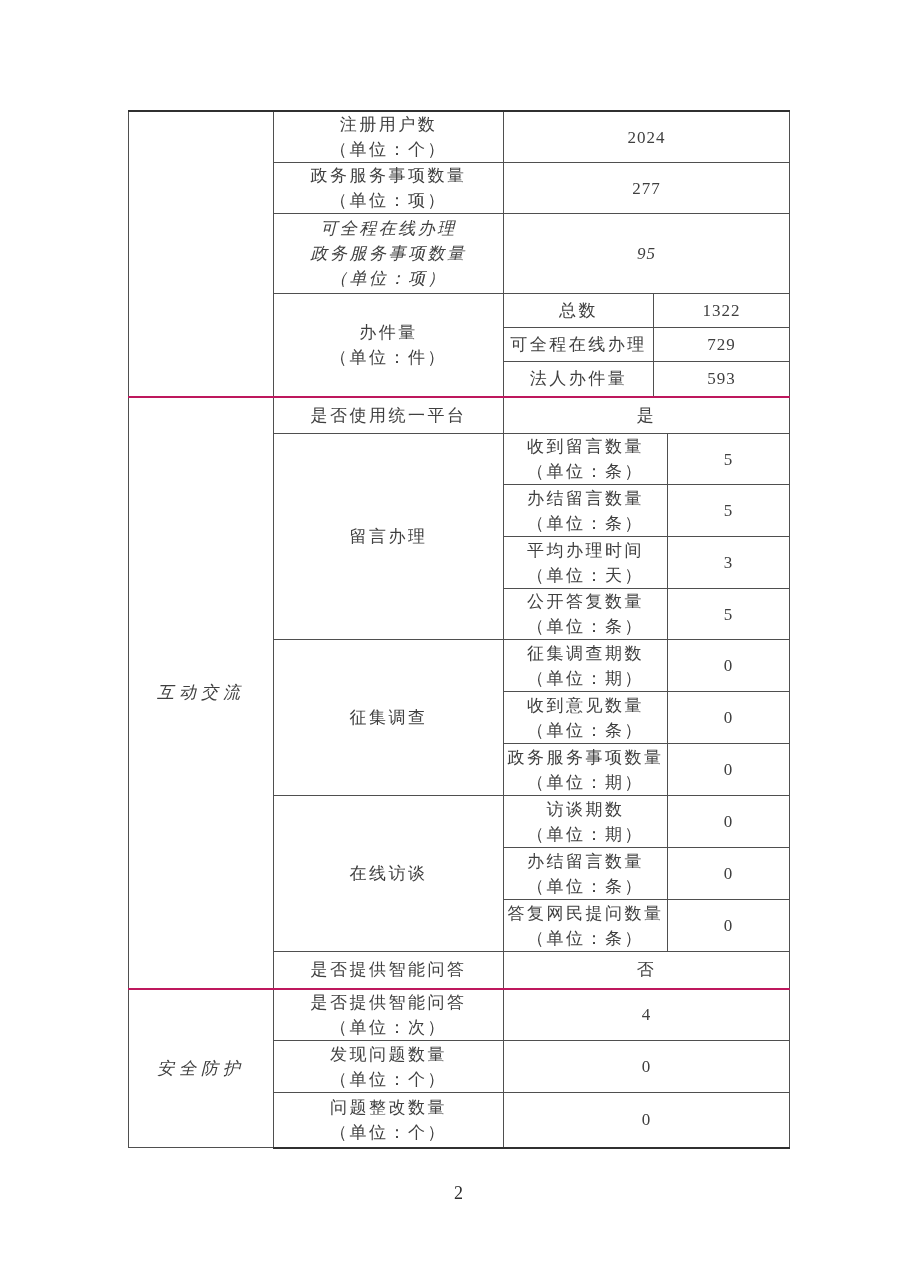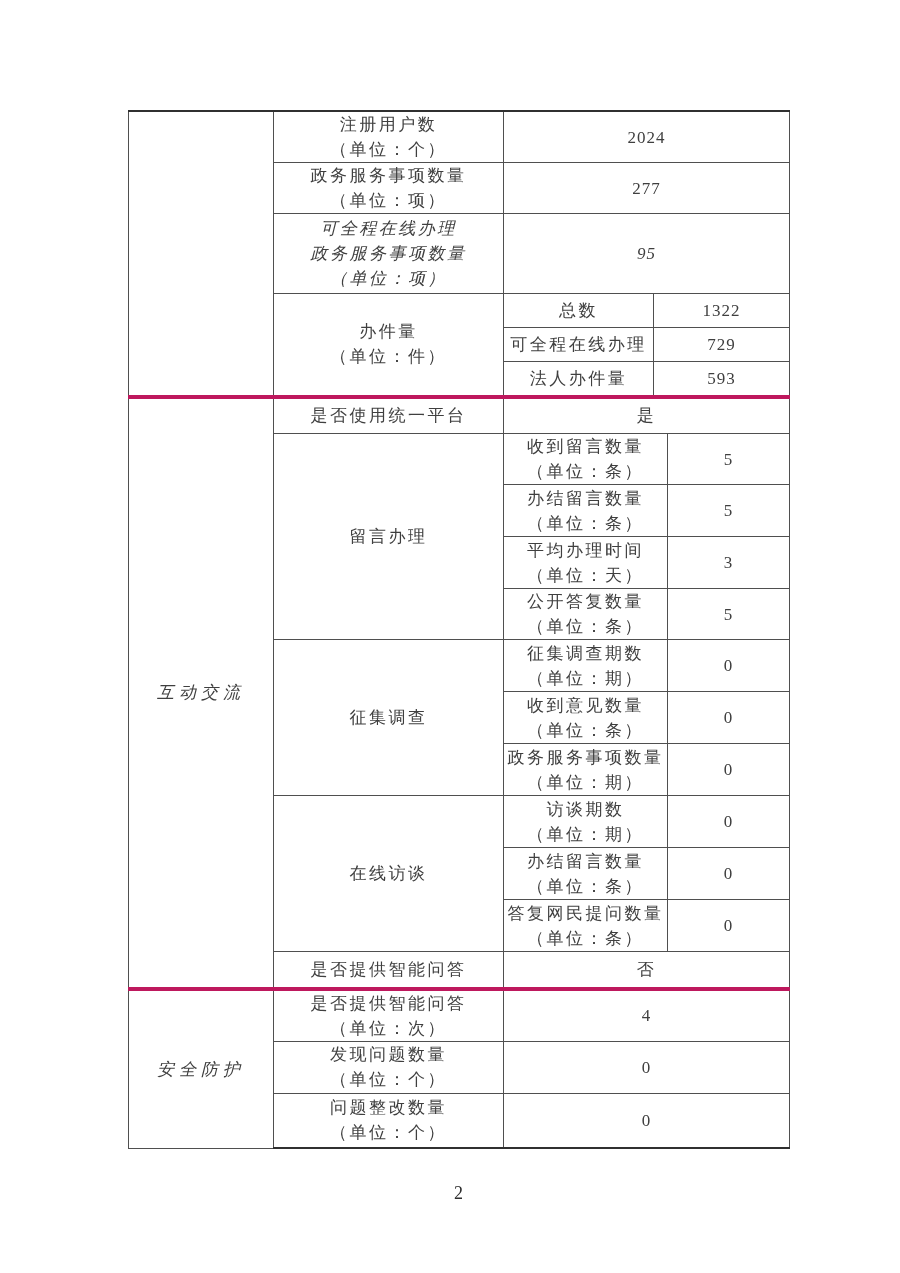--- a/index.html
+++ b/index.html
@@ -35,21 +35,21 @@
   }
   td .line { display: block; }
   td.num {
     letter-spacing: 1px;
   }
   .group-cell {
     letter-spacing: 5px;
     font-style: italic;
   }
   
-  tr.sec-start td { border-top: 4px solid #be185d; }
+  tr.sec-start td { border-top: 2px solid #be185d; }
   tr.first-row td { border-top: 2px solid #303030; }
   tr.last-row td { border-bottom: 2px solid #303030; }
   
   tr.h51 { height: 51px; }
   tr.h80 { height: 80px; font-style: italic; }
   tr.h34 { height: 34px; }
   tr.h35 { height: 35px; }
   tr.h37 { height: 37px; }
   tr.h52 { height: 52px; }
   tr.h55 { height: 55px; }

